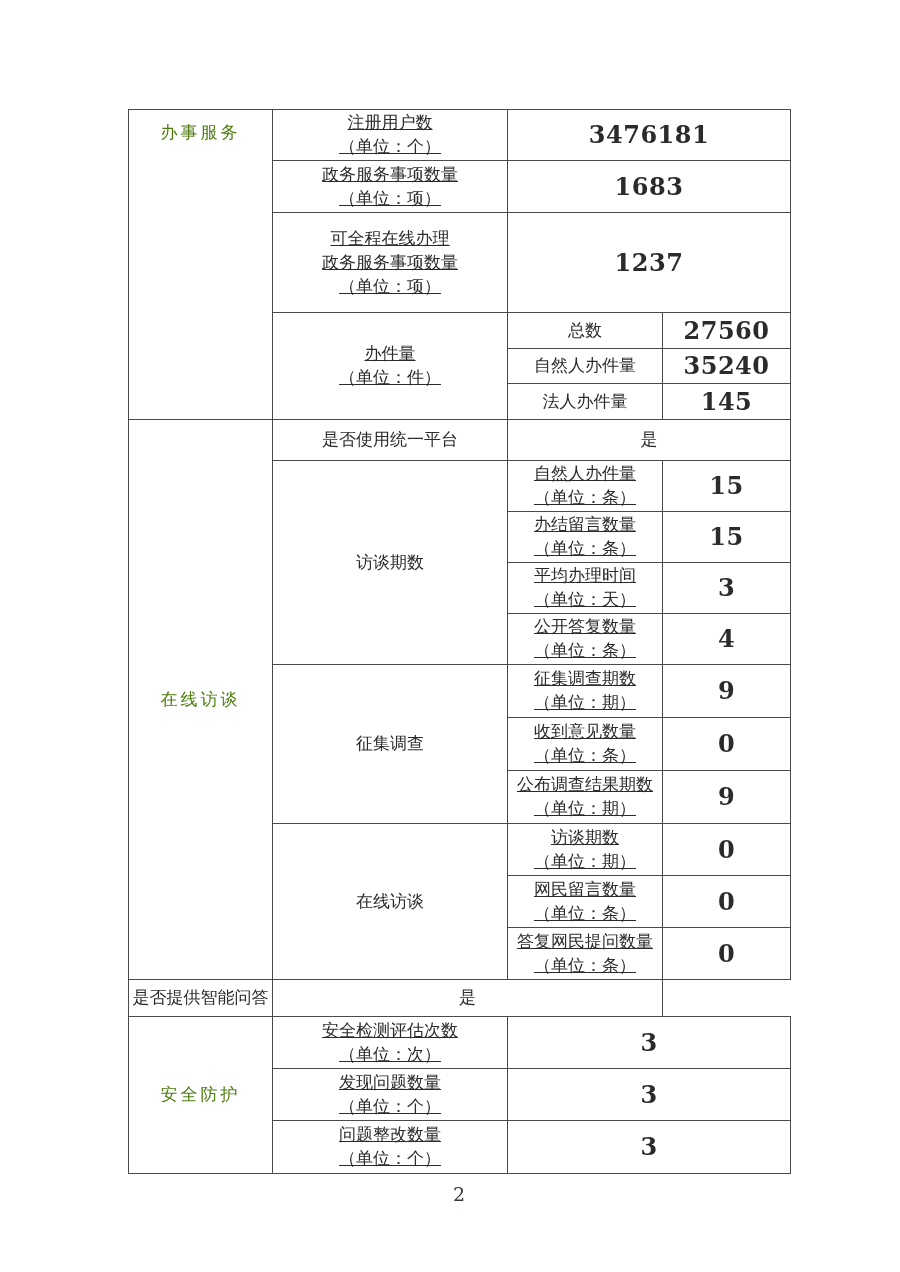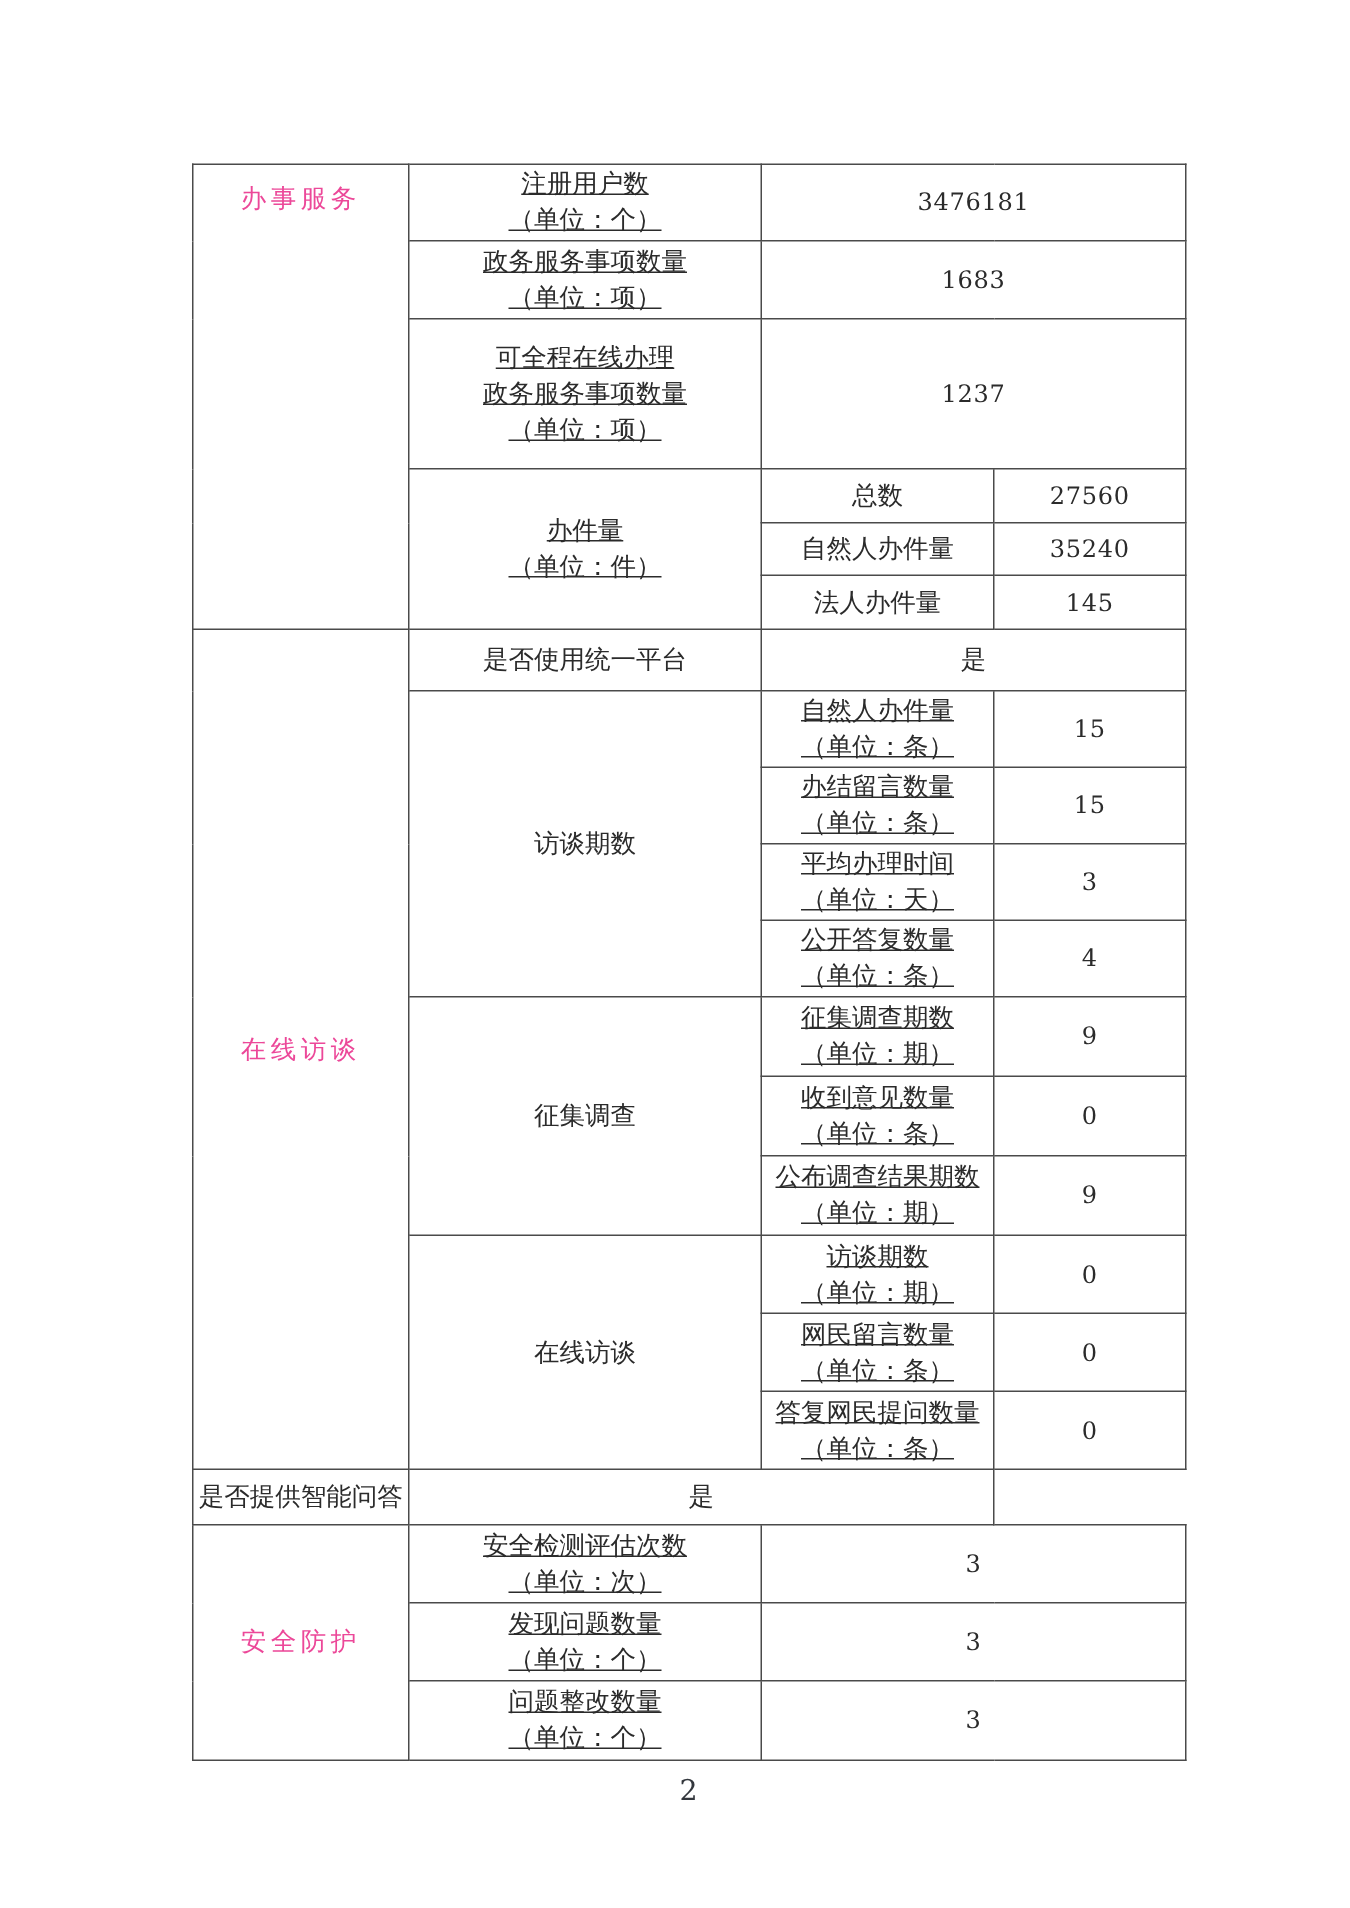--- a/index.html
+++ b/index.html
@@ -29,30 +29,31 @@
     vertical-align: middle;
     padding: 1px 2px;
     color: #2b2b2b;
     font-size: 17px;
     line-height: 24px;
     overflow: hidden;
   }
   td div { line-height: 24px; text-decoration: underline; }
   .group-cell {
     letter-spacing: 3px;
-    color: #ec4899;
+    color: #4d7c0f;
   }
   .top-align {
     vertical-align: top;
     padding-top: 11px;
   }
   .num {
     font-family: "DejaVu Serif", "Liberation Serif", serif;
-    font-size: 16px;
+    font-size: 24px;
     letter-spacing: 0.5px;
+    font-weight: bold;
   }
   .h35 { height: 35px; }
   .h36 { height: 36px; }
   .h37 { height: 37px; }
   .h41 { height: 41px; }
   .h51 { height: 51px; }
   .h52 { height: 52px; }
   .h53 { height: 53px; }
   .h77 { height: 100px; }
   .page-number {

